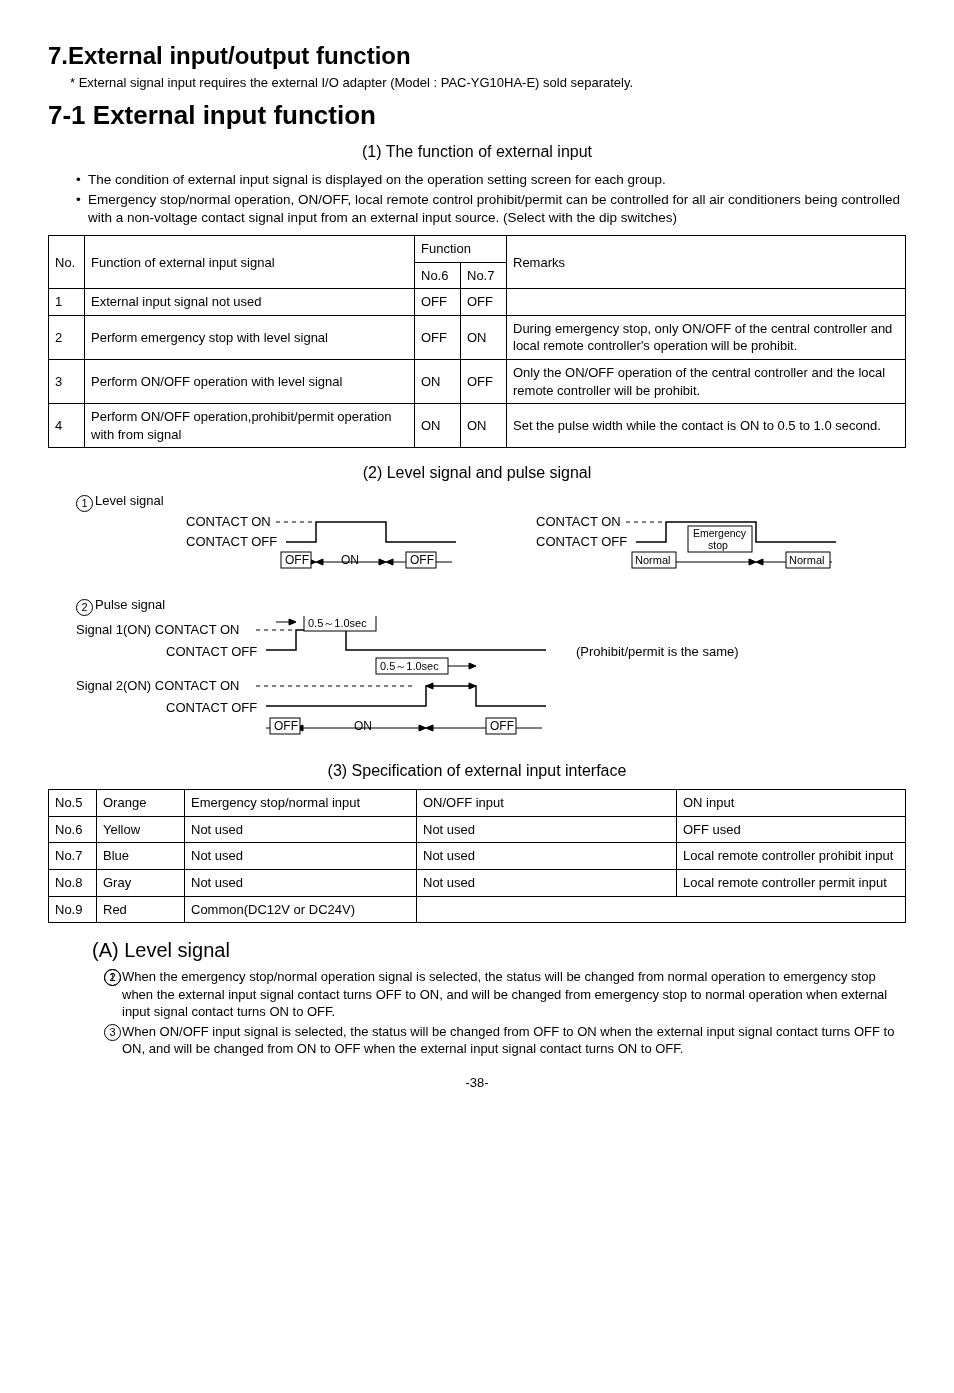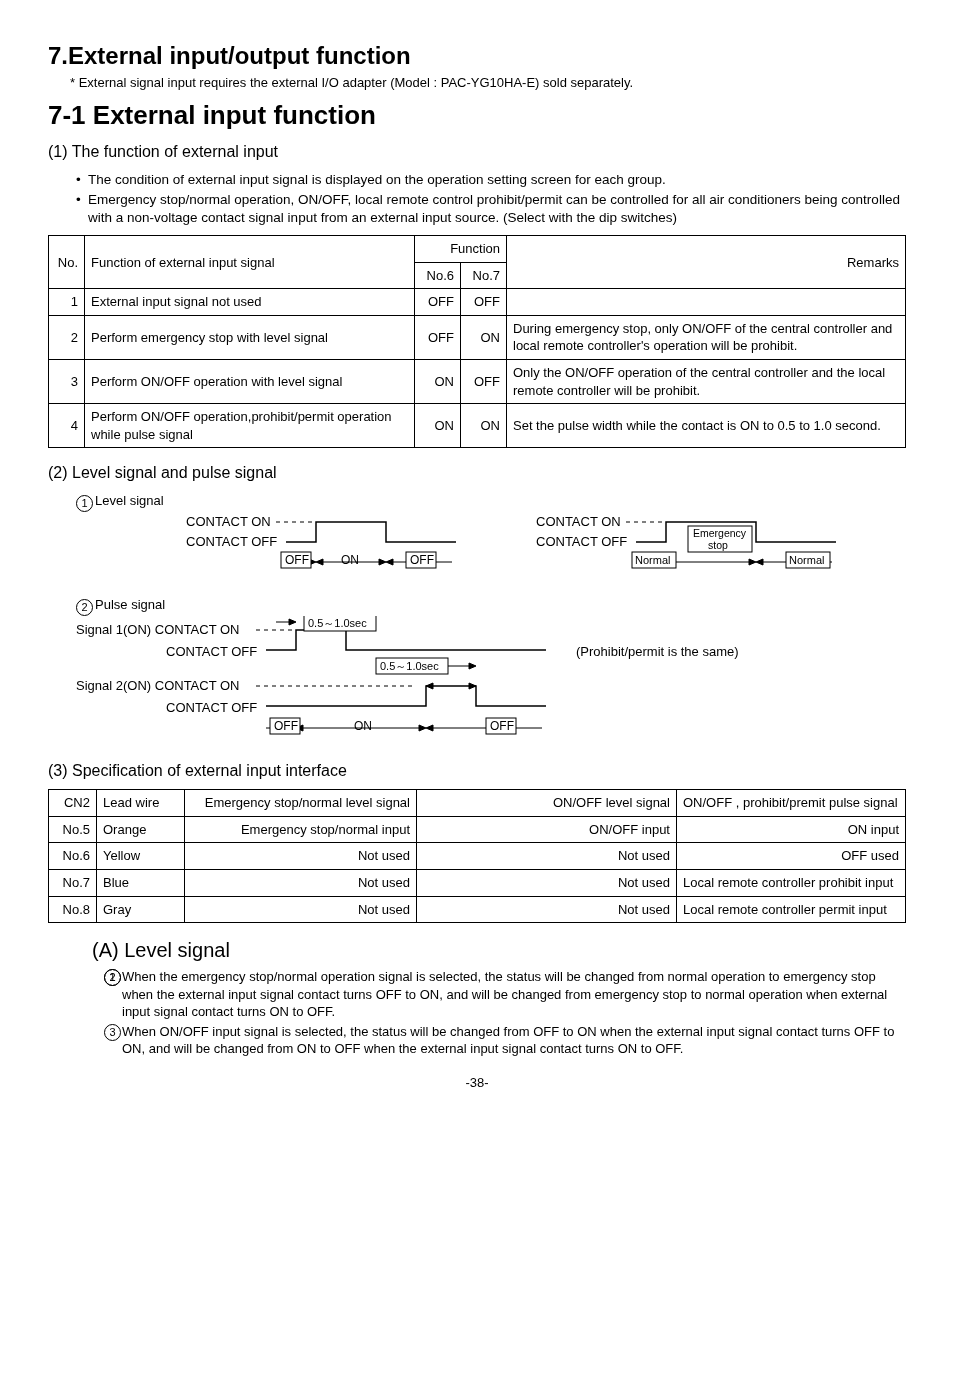--- a/index.html
+++ b/index.html
@@ -23,20 +23,21 @@
     margin: 0 0 6px 22px;
   }
   h2.subhead {
     font-size: 26px;
     font-weight: bold;
     margin: 0 0 8px 0;
   }
   .sec-h {
     font-size: 16px;
     margin: 6px 0 8px 0;
+    text-align: center;
   }
   ul.bullets {
     list-style: none;
     padding: 0;
     margin: 0 0 8px 28px;
   }
   ul.bullets li {
     position: relative;
     padding-left: 12px;
     margin-bottom: 2px;
@@ -52,21 +53,21 @@
     width: 100%;
     font-size: 13px;
     margin-bottom: 14px;
   }
   th, td {
     border: 1px solid #000;
     padding: 4px 6px;
     vertical-align: middle;
     text-align: left;
   }
-  .center { text-align: right; }
+  .center { text-align: left; }
   table.func col.c-no { width: 36px; }
   table.func col.c-fn { width: 330px; }
   table.func col.c-n6 { width: 46px; }
   table.func col.c-n7 { width: 46px; }
 
   
   .sig-block { margin: 0 0 14px 28px; font-size: 13px; }
   .circ {
     display: inline-block;
     border: 1px solid #000;
@@ -143,21 +144,21 @@
   </tr>
   <tr>
     <td class="center">3</td>
     <td>Perform ON/OFF operation with level signal</td>
     <td class="center">ON</td>
     <td class="center">OFF</td>
     <td>Only the ON/OFF operation of the central controller and the local remote controller will be prohibit.</td>
   </tr>
   <tr>
     <td class="center">4</td>
-    <td>Perform ON/OFF operation,prohibit/permit operation while pulse signal</td>
+    <td>Perform ON/OFF operation,prohibit/permit operation with from signal</td>
     <td class="center">ON</td>
     <td class="center">ON</td>
     <td>Set the pulse width while the contact is ON to 0.5 to 1.0 second.</td>
   </tr>
 </tbody>
   </table>
 
 <div class="sec-h">(2) Level signal and pulse signal</div>
 
 <div class="sig-block">
@@ -267,27 +268,20 @@
 
 <table class="spec">
   <colgroup>
       <col class="c-cn2">
       <col class="c-lw">
       <col class="c-es">
       <col class="c-on">
       <col>
     </colgroup>
   <tbody>
-      <tr>
-    <td class="center">CN2</td>
-    <td>Lead wire</td>
-    <td class="center">Emergency stop/normal level signal</td>
-    <td class="center">ON/OFF level signal</td>
-    <td>ON/OFF , prohibit/premit pulse signal</td>
-  </tr>
   <tr>
     <td class="center">No.5</td>
     <td>Orange</td>
     <td class="center">Emergency stop/normal input</td>
     <td class="center">ON/OFF input</td>
     <td class="center">ON input</td>
   </tr>
   <tr>
     <td class="center">No.6</td>
     <td>Yellow</td>
@@ -301,20 +295,26 @@
     <td class="center">Not used</td>
     <td class="center">Not used</td>
     <td>Local remote controller prohibit input</td>
   </tr>
   <tr>
     <td class="center">No.8</td>
     <td>Gray</td>
     <td class="center">Not used</td>
     <td class="center">Not used</td>
     <td>Local remote controller permit input</td>
+  </tr>
+  <tr>
+    <td class="center">No.9</td>
+    <td>Red</td>
+    <td class="center">Common(DC12V or DC24V)</td>
+    <td colspan="2" style="border-top:1px solid #000;border-right:1px solid #000;border-bottom:1px solid #000;border-left:1px solid #000; background:#fff"></td>
   </tr>
 </tbody>
   </table>
 
 <div class="sub-a">(A) Level signal</div>
 <ul class="numlist">
   <li><span class="circ">1</span></li>
   <li><span class="circ">2</span><span>When the emergency stop/normal operation signal is selected, the status will be changed from normal operation to emergency stop when the external input signal contact turns OFF to ON, and will be changed from emergency stop to normal operation when external input signal contact turns ON to OFF.</span></li>
   <li><span class="circ">3</span><span>When ON/OFF input signal is selected, the status will be changed from OFF to ON when the external input signal contact turns OFF to ON, and will be changed from ON to OFF when the external input signal contact turns ON to OFF.</span></li>
 </ul>

